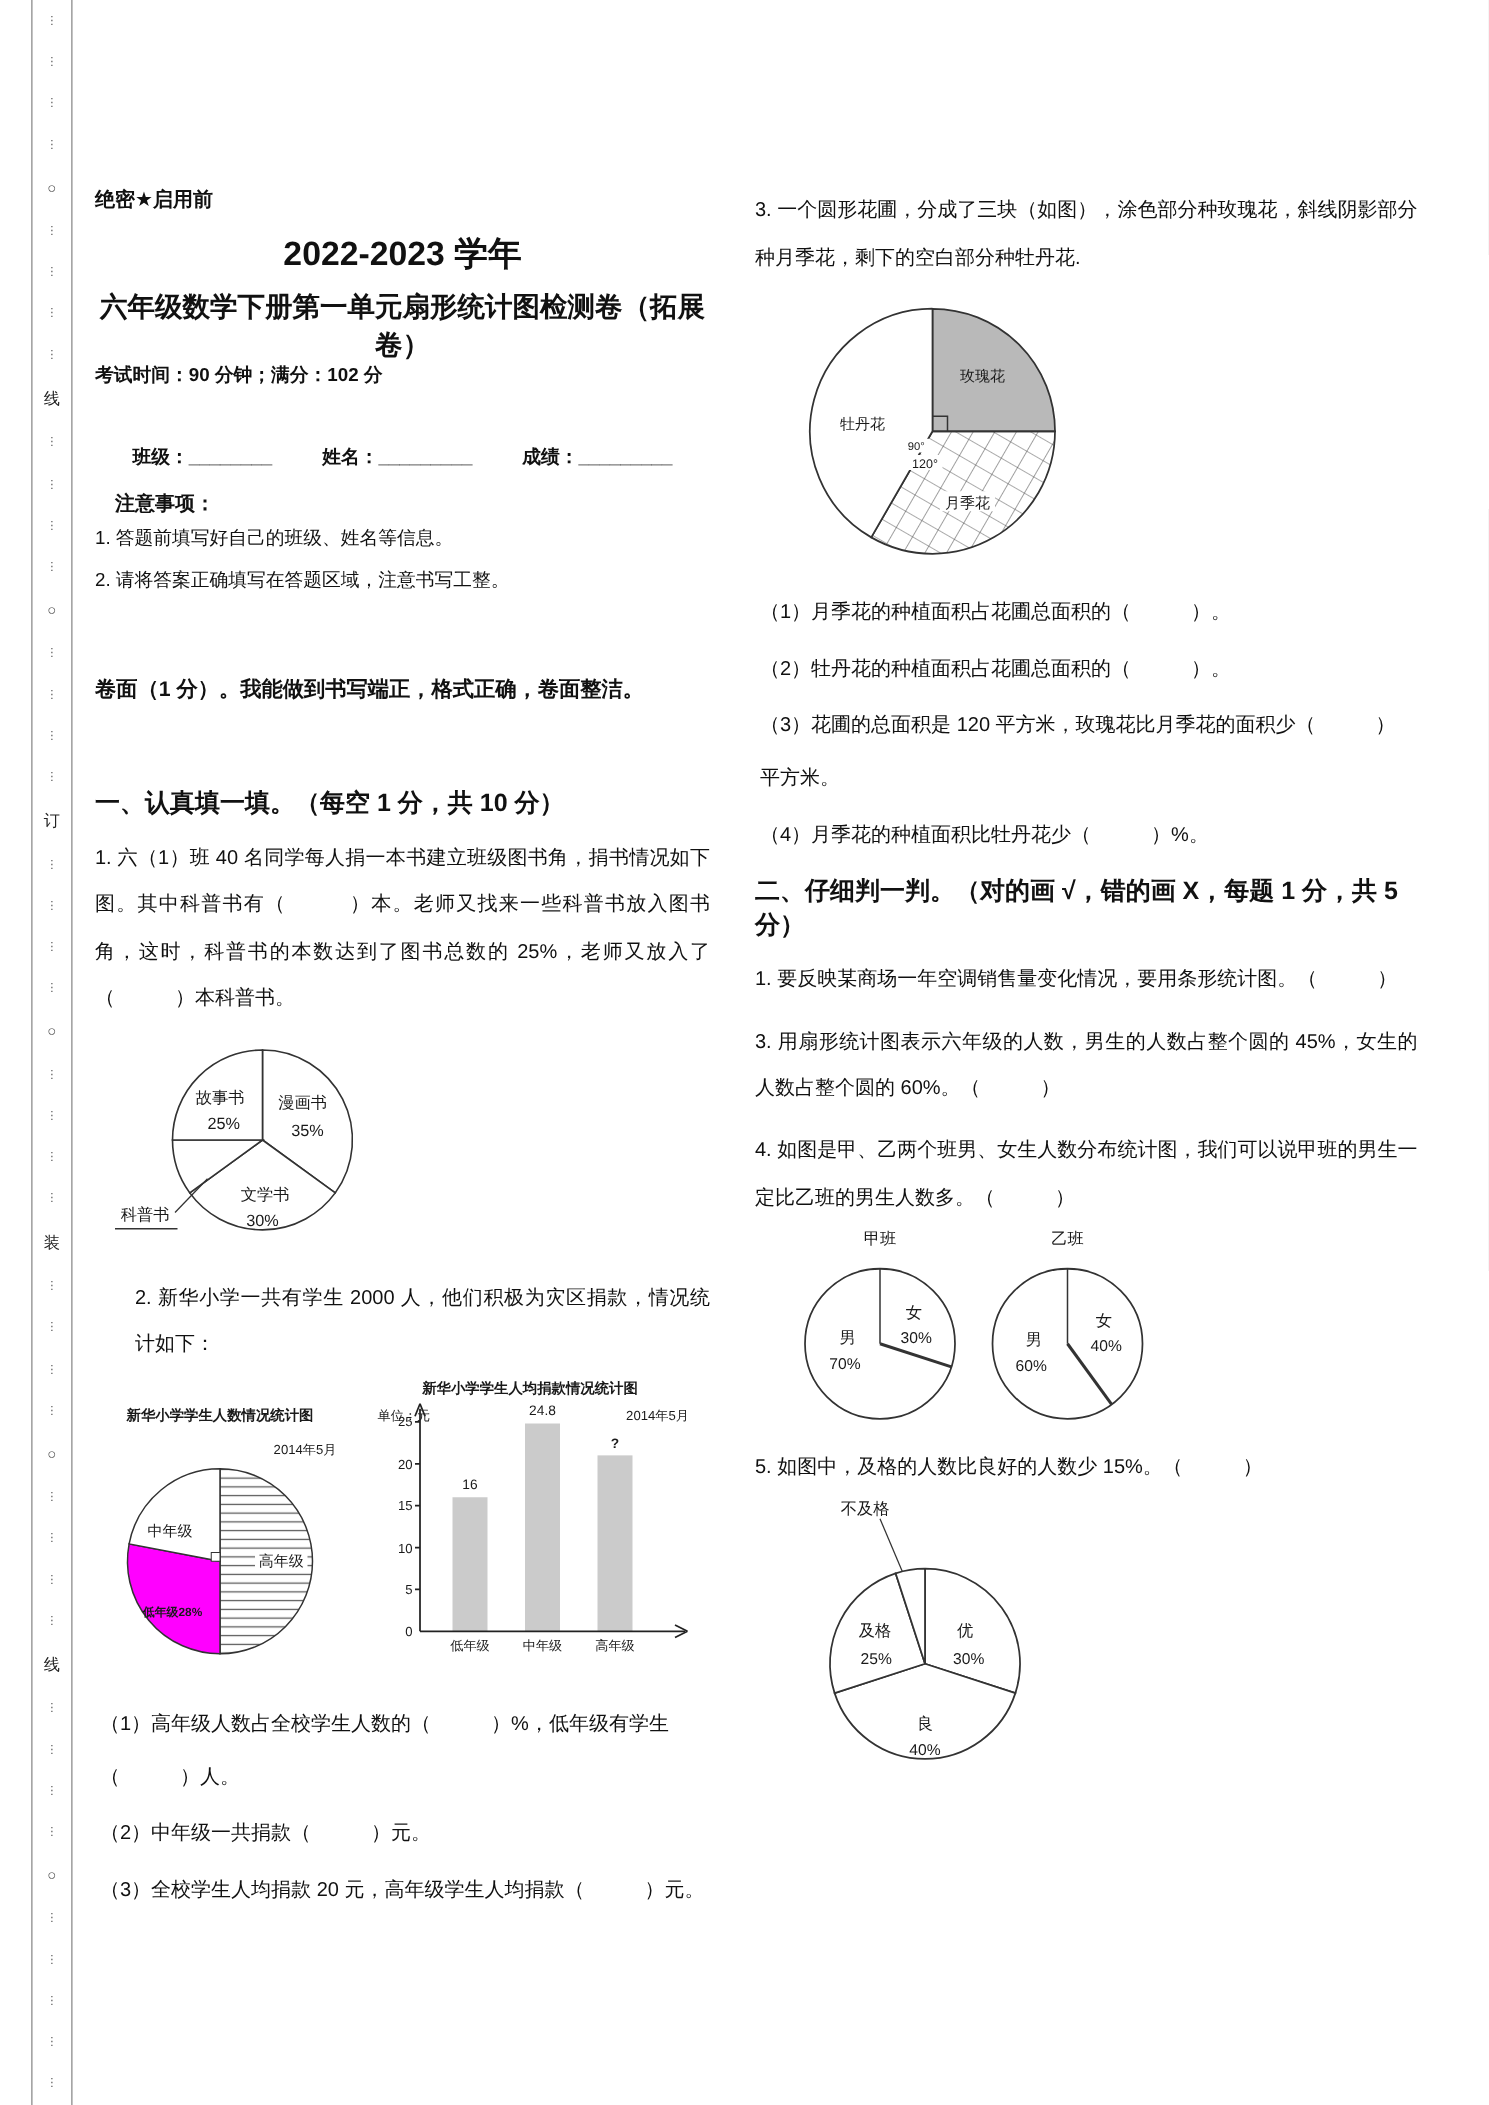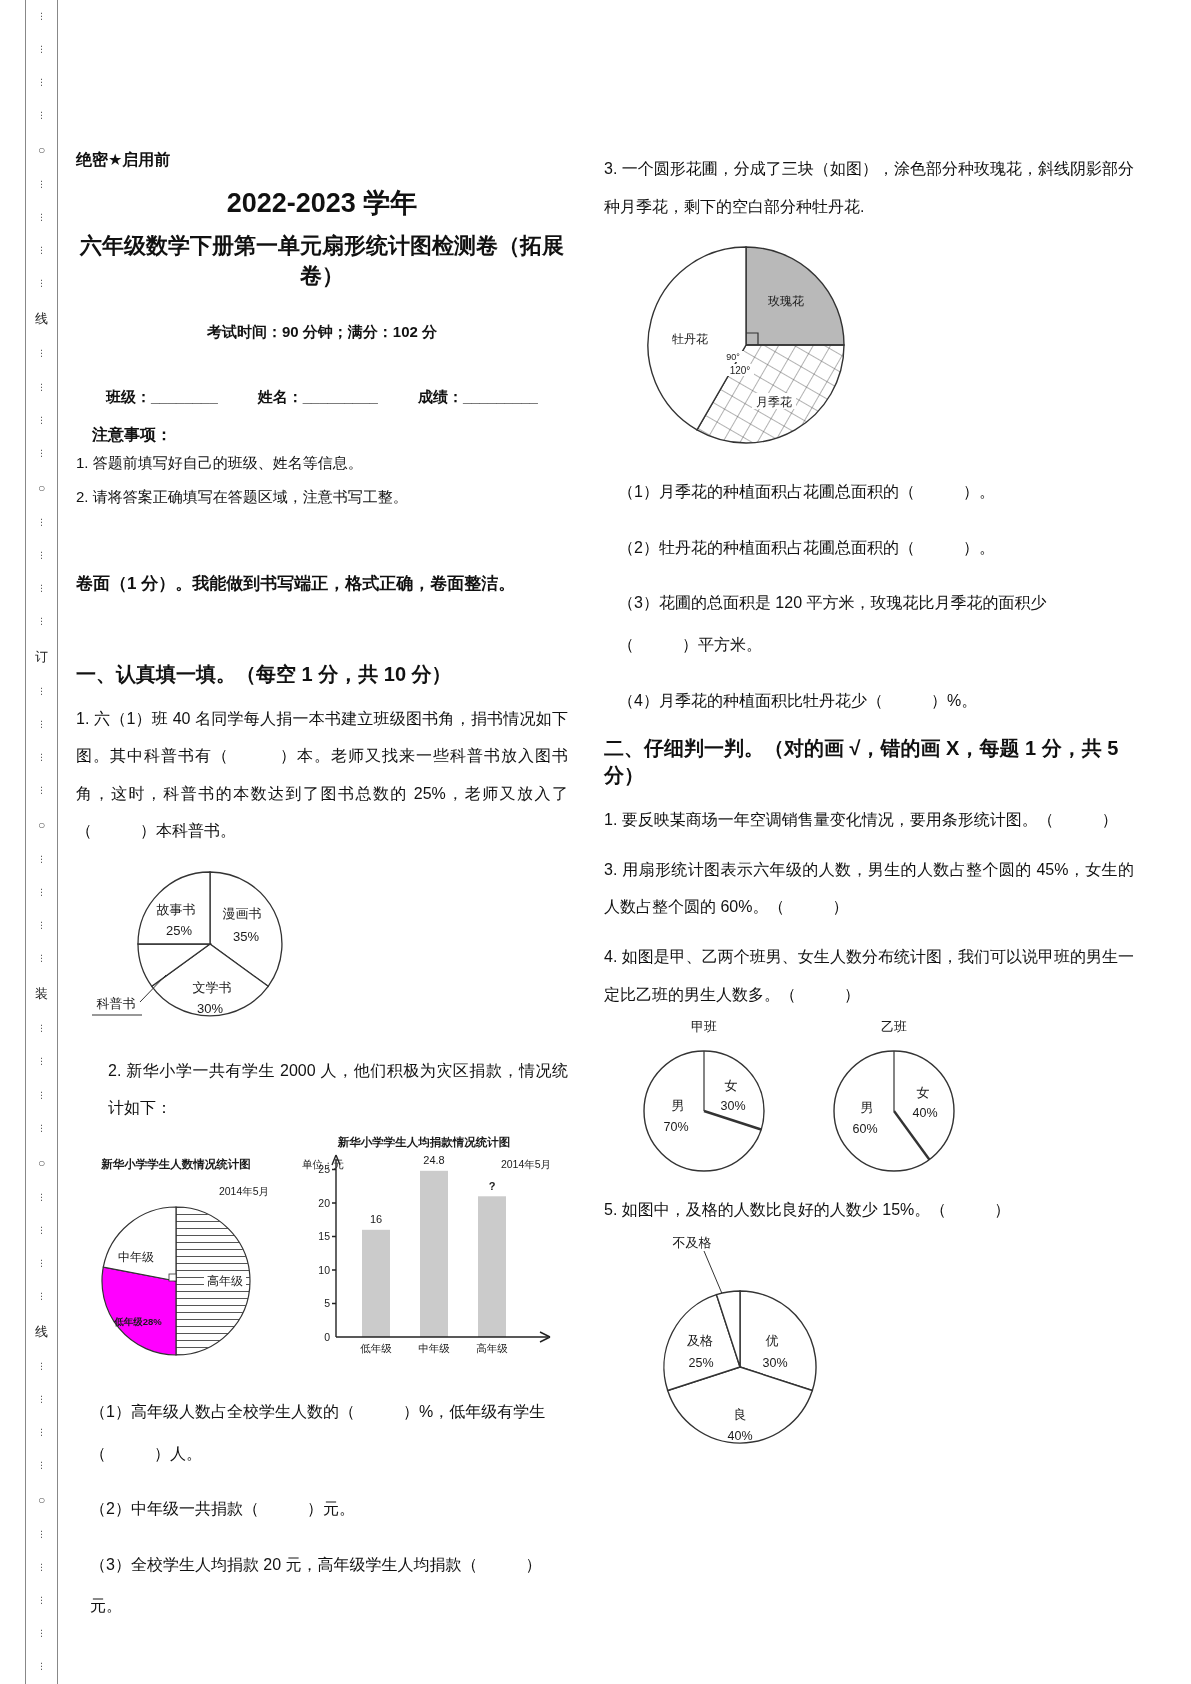--- a/index.html
+++ b/index.html
@@ -13,31 +13,31 @@
   .mg-circle{font-size:12px;color:#555;line-height:1;}
   .mg-char{font-size:13px;color:#222;line-height:1;}
   
   .content{position:absolute;left:58px;top:0;right:0;bottom:0;padding:150px 40px 0 18px;
         display:flex;gap:36px;box-sizing:border-box;}
   .col-left{width:492px;flex:0 0 auto;}
   .col-right{width:530px;flex:0 0 auto;}
   .secret{font-weight:bold;font-size:16px;}
   .title1{text-align:center;font-weight:bold;font-size:27px;margin:14px 0 4px;}
   .title2{text-align:center;font-weight:bold;font-size:22px;margin:10px 0 0;}
-  .exam-info{text-align:center;font-weight:bold;font-size:15px;margin-top:32px;}
+  .exam-info{font-weight:bold;font-size:15px;}
   .fields{display:flex;justify-content:center;gap:40px;font-weight:bold;font-size:15px;margin-top:46px;}
   .notes-title{font-weight:bold;font-size:16px;margin-top:18px;padding-left:16px;}
   .note{font-size:15px;line-height:2.25;margin:0;}
   .paper-note{font-weight:bold;font-size:17px;margin-top:58px;}
   .sec-heading{font-weight:bold;font-size:20px;margin:66px 0 0;}
   .sec-heading2{font-weight:bold;font-size:20px;margin:10px 0 6px;}
   .qtext{font-size:16px;line-height:2.35;margin:12px 0 0;text-align:justify;}
-  .sub{font-size:16px;line-height:2.6;margin:14px;}
+  .sub{font-size:16px;line-height:2.6;margin:4px;}
   .charts-row{display:flex;align-items:flex-start;margin-top:6px;}
-  .pies-row{display:flex;gap:40px;margin:4px 0 0 28px;}
+  .pies-row{display:flex;margin:4px 0 0 28px;}
   svg{display:block;}
   svg text{font-family:"Liberation Sans","DejaVu Sans",sans-serif;fill:#1a1a1a;}
 </style>
 </head>
 <body>
 
 <div class="page">
 
   <div class="margin-strip">
       <span class="mg-dots">⋮</span>

